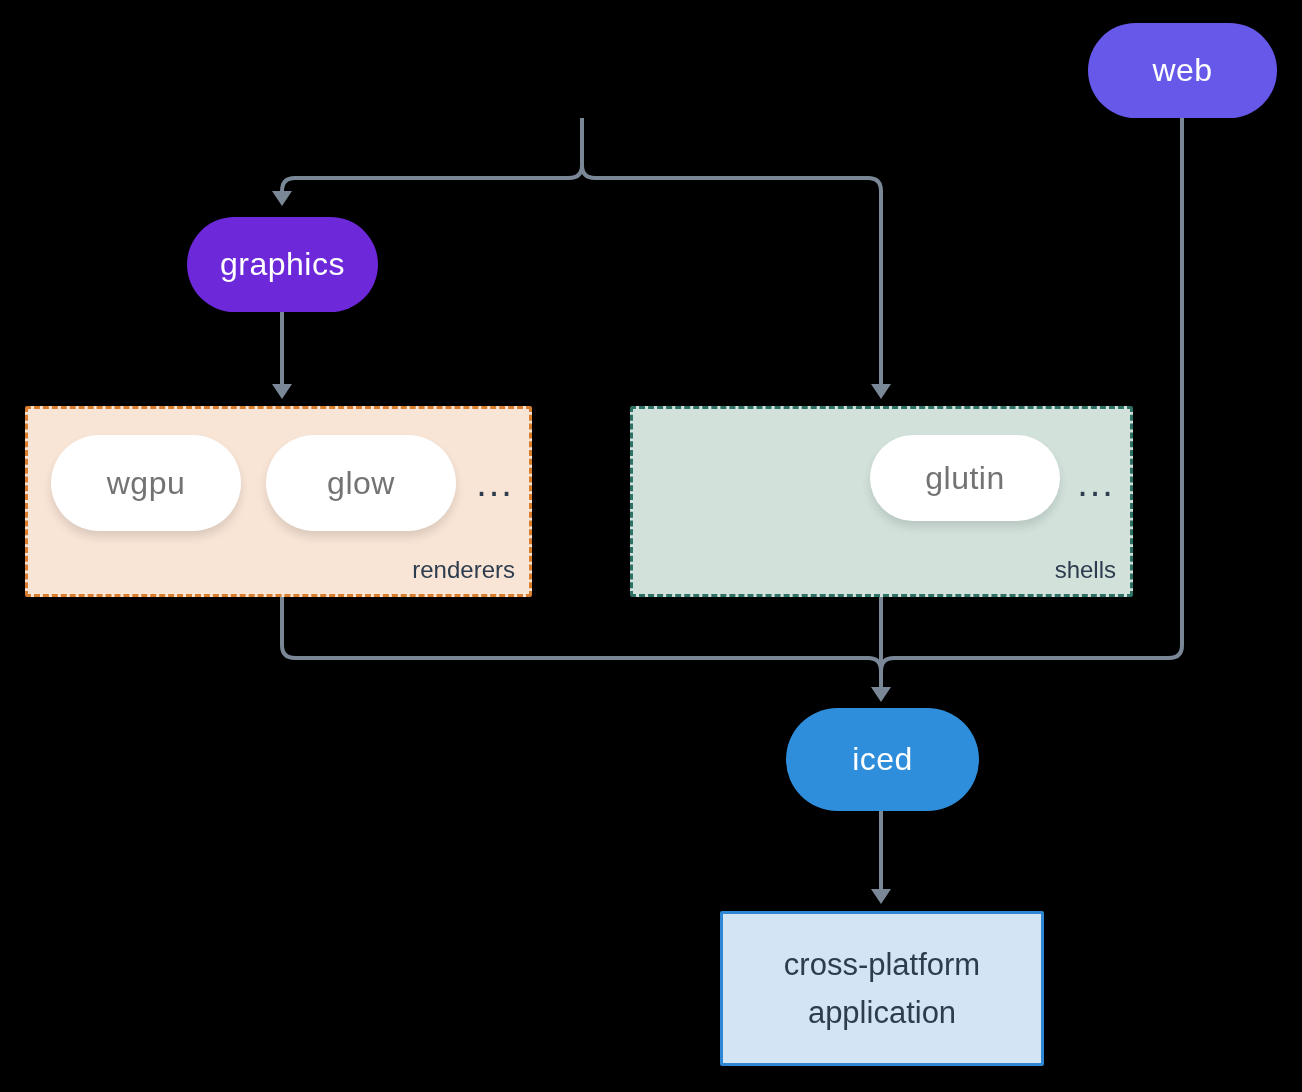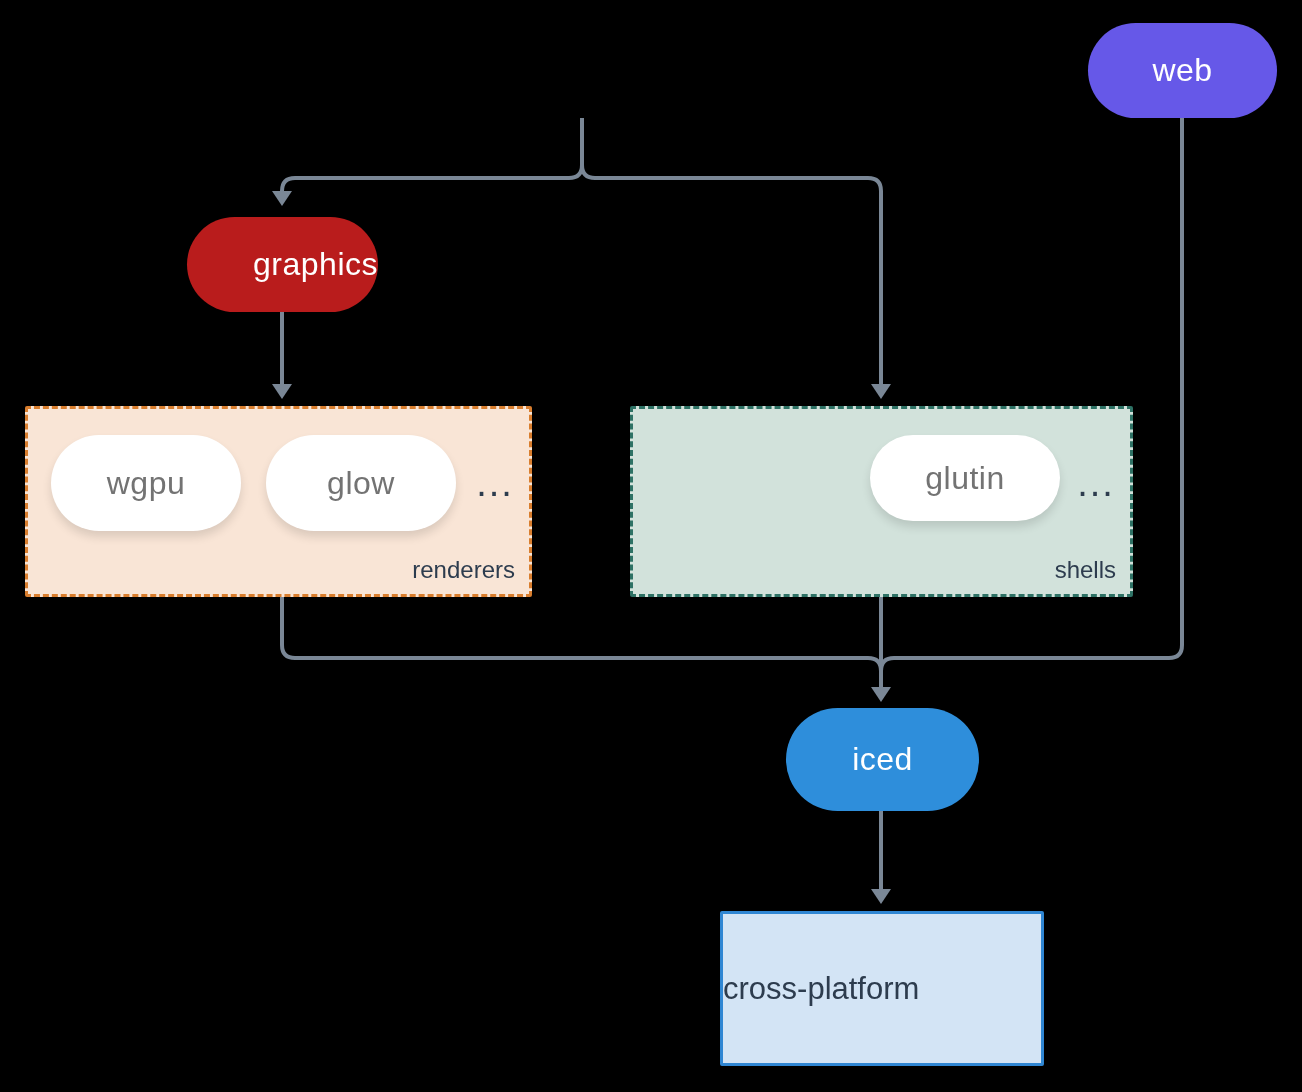--- a/index.html
+++ b/index.html
@@ -6,41 +6,41 @@
   .canvas{
     position:relative;width:1302px;height:1092px;background:#000;
     font-family:"Liberation Sans", sans-serif;overflow:hidden;
   }
   .edges{position:absolute;left:0;top:0;width:1302px;height:1092px;}
   .pill{
     position:absolute;display:flex;align-items:center;justify-content:center;
     border-radius:60px;font-size:32px;letter-spacing:0.5px;
   }
   .pill.purple{background:#6658e8;color:#fff;}
-  .pill.orange{background:#b91c1c;color:#fff;justify-content:flex-end;}
+  .pill.orange{background:#6d28d9;color:#fff;}
   .pill.blue{background:#2e8edb;color:#fff;}
   .pill.white{
     background:#ffffff;color:#737373;
     box-shadow:0 6px 10px rgba(0,0,0,0.12);
   }
   .group{position:absolute;box-sizing:border-box;border-radius:2px;}
   .group.renderers{background:#f9e5d6;border:3px dashed #d97e2e;}
   .group.shells{background:#d2e2db;border:3px dashed #2e7265;}
   .group-label{
     position:absolute;right:14px;bottom:10px;
     font-size:24px;color:#2d3c4e;
   }
   .ellipsis{
     position:absolute;display:flex;align-items:center;justify-content:center;
     font-size:38px;color:#2d3c4e;letter-spacing:2px;
   }
   .app-box{
     position:absolute;box-sizing:border-box;
     background:#d3e4f5;border:3px solid #2f86d3;border-radius:2px;
-    display:flex;flex-direction:column;justify-content:center;
+    display:flex;flex-direction:column;align-items:center;justify-content:center;
     color:#2d3c4e;font-size:31px;line-height:48px;
   }
   
   #node-native   {left:487px;top:23px;width:191px;height:95px;}
   #node-web      {left:1088px;top:23px;width:189px;height:95px;}
   #node-graphics {left:187px;top:217px;width:191px;height:95px;}
   #node-iced     {left:786px;top:708px;width:193px;height:103px;}
   #group-renderers{left:25px;top:406px;width:507px;height:191px;}
   #group-shells   {left:630px;top:406px;width:503px;height:191px;}
   #node-wgpu  {left:23px;top:26px;width:190px;height:96px;}
@@ -102,15 +102,16 @@
     <div class="ellipsis" id="shells-ellipsis">...</div>
     <div class="group-label">shells</div>
   </div>
 
   <div class="pill blue" id="node-iced">
     <span>iced</span>
   </div>
 
   <div class="app-box" id="node-application">
     <div>cross-platform</div>
+    <div>application</div>
   </div>
 
 </div>
 
 </body></html>

